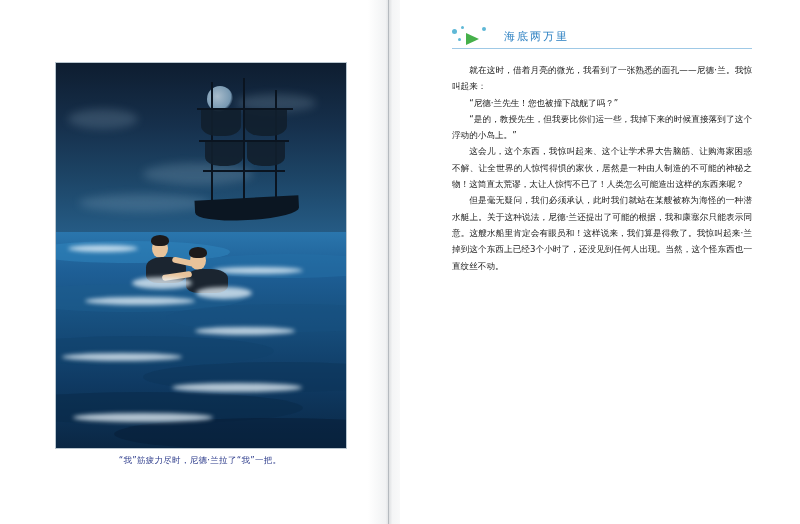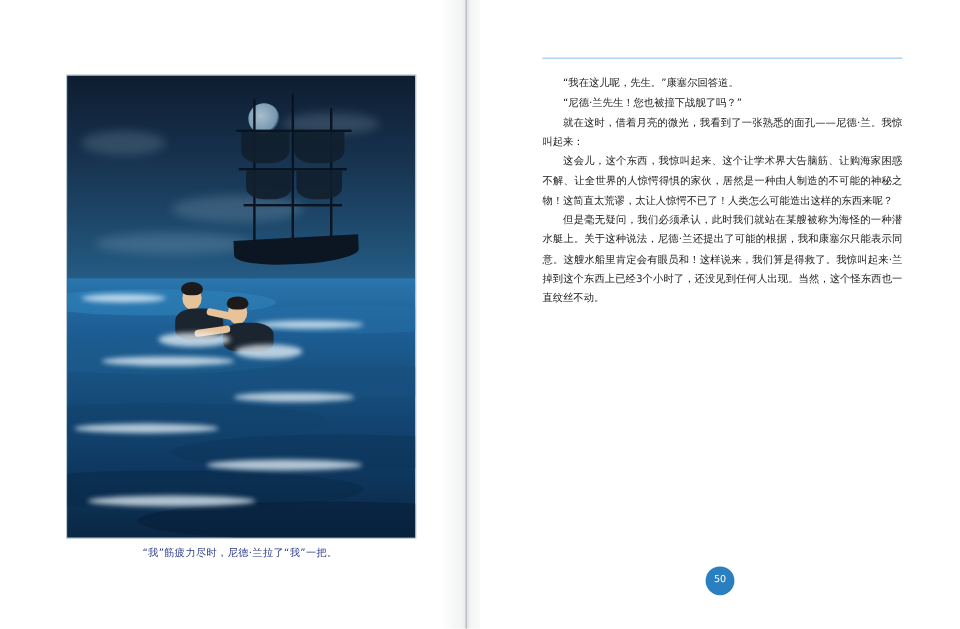--- a/index.html
+++ b/index.html
@@ -317,29 +317,35 @@
 
     <div class="caption">“我”筋疲力尽时，尼德·兰拉了“我”一把。</div>
   </div>
 
   <div class="gutter">
     <div class="gutter-line"></div>
   </div>
 
   <div class="page-right">
 
+    <div class="header">
+      <div class="header-deco">
+        <div class="dot" style="left:0px;top:5px;width:5px;height:5px;"></div>
+        <div class="dot" style="left:6px;top:14px;width:3px;height:3px;"></div>
+        <div class="dot" style="left:9px;top:2px;width:3px;height:3px;"></div>
+        <div class="arrow-green"></div>
+        <div class="dot" style="left:30px;top:3px;width:4px;height:4px;background:#5fb8d6;"></div>
+      </div>
+      <div class="header-title">海底两万里</div>
+    </div>
     <div class="header-rule"></div>
 
     <div class="body-text">
-      <p>“我在这儿呢，先生。”康塞尔回答道。</p>
+      <p>就在这时，借着月亮的微光，我看到了一张熟悉的面孔——尼德·兰。我惊叫起来：</p>
       <p>“尼德·兰先生！您也被撞下战舰了吗？”</p>
-      <p>就在这时，借着月亮的微光，我看到了一张熟悉的面孔——尼德·兰。我惊叫起来：</p>
+      <p>“是的，教授先生，但我要比你们运一些，我掉下来的时候直接落到了这个浮动的小岛上。”</p>
       <p>这会儿，这个东西，我惊叫起来、这个让学术界大告脑筋、让购海家困惑不解、让全世界的人惊愕得惧的家伙，居然是一种由人制造的不可能的神秘之物！这简直太荒谬，太让人惊愕不已了！人类怎么可能造出这样的东西来呢？</p>
       <p>但是毫无疑问，我们必须承认，此时我们就站在某艘被称为海怪的一种潜水艇上。关于这种说法，尼德·兰还提出了可能的根据，我和康塞尔只能表示同意。这艘水船里肯定会有眼员和！这样说来，我们算是得救了。我惊叫起来·兰掉到这个东西上已经3个小时了，还没见到任何人出现。当然，这个怪东西也一直纹丝不动。</p>
     </div>
 
-    <div class="page-number">
-      <span class="page-badge">50</span>
-      
-    </div>
   </div>
 
 </div>
 
 </body></html>

